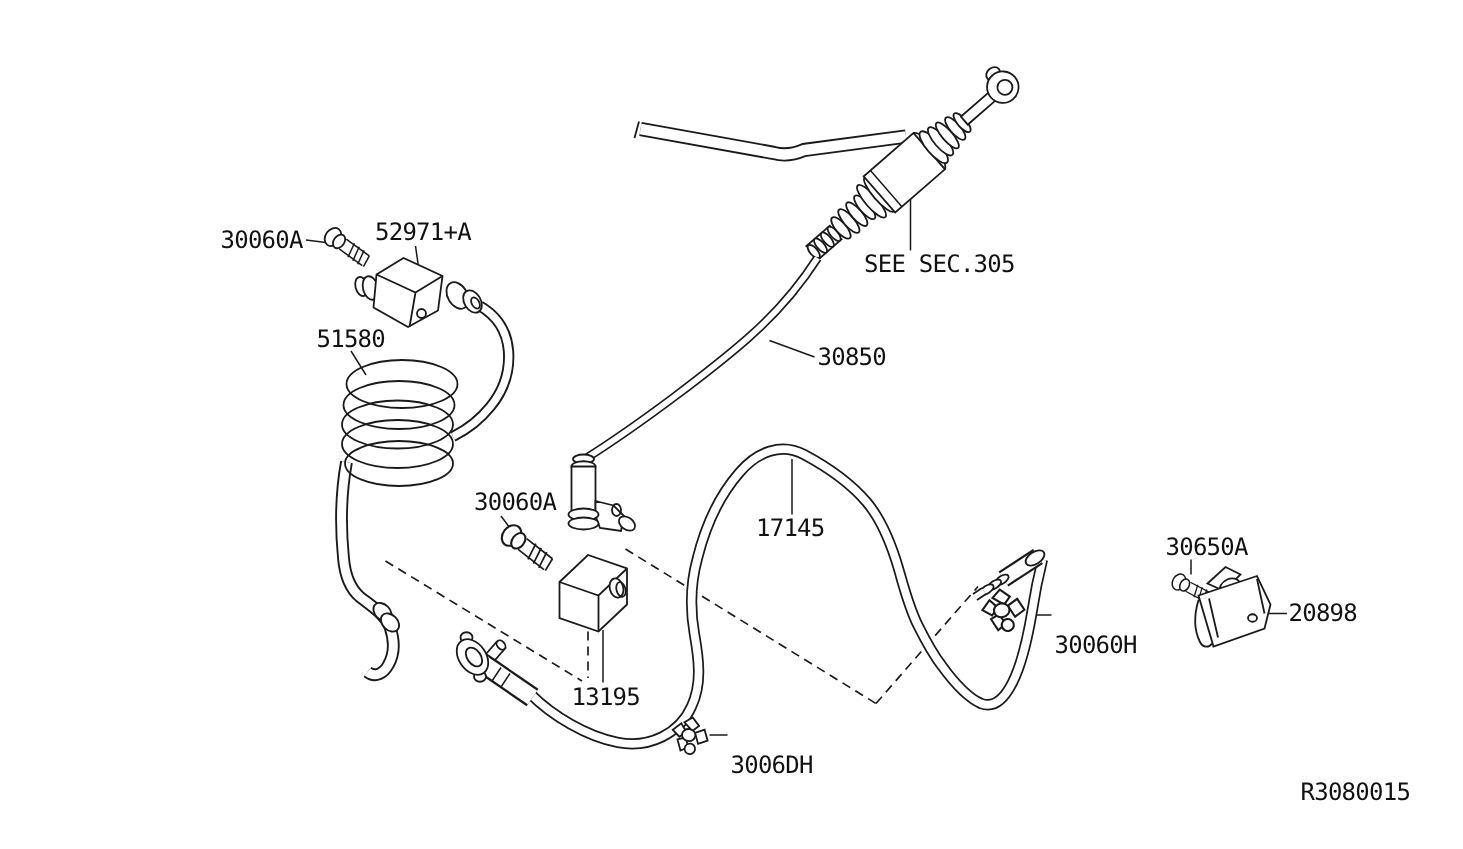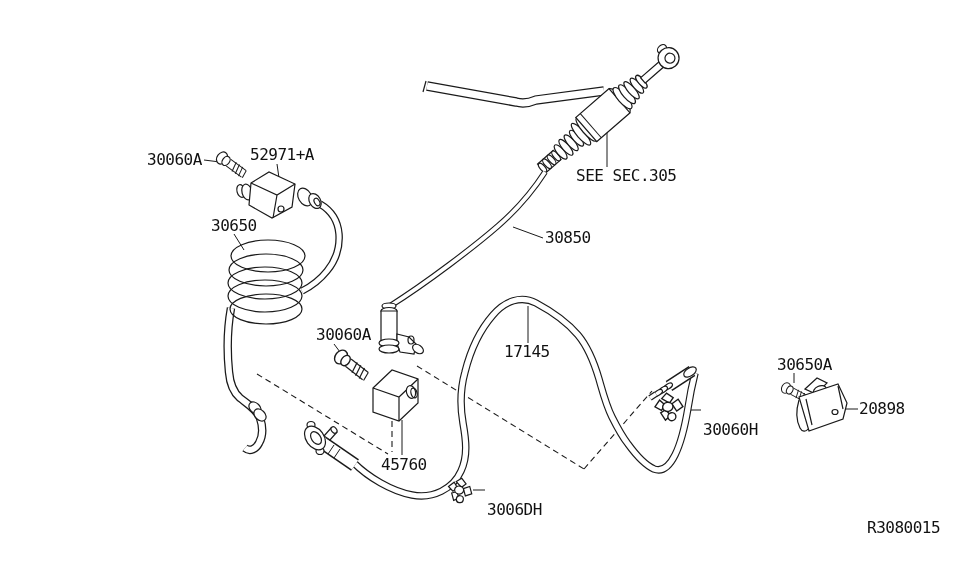--- a/index.html
+++ b/index.html
@@ -197,25 +197,25 @@
     <path class="wfill" d="M 805 389 L 817 378 L 827 383 L 816 394 Z"></path>
     <ellipse cx="820" cy="391" rx="7" ry="5" transform="rotate(-25 820 391)" class="wfill"></ellipse>
     <path class="wfill" d="M 799 397 L 838 384 L 847 403 L 843 419 L 809 431 Z"></path>
     <path class="ln" d="M 806 399 L 812 425 M 838 386 L 843 409"></path>
     <ellipse cx="835" cy="412" rx="3" ry="2.5" class="nofill"></ellipse>
   </g>
 </svg>
 
 <div class="lbl" style="left:147px;top:152px">30060A</div>
 <div class="lbl" style="left:250px;top:147px">52971+A</div>
-<div class="lbl" style="left:211px;top:218px">30650</div>
+<div class="lbl" style="left:211px;top:218px">51580</div>
 <div class="lbl" style="left:576px;top:168px">SEE SEC.305</div>
 <div class="lbl" style="left:545px;top:230px">30850</div>
 <div class="lbl" style="left:316px;top:327px">30060A</div>
 <div class="lbl" style="left:504px;top:344px">17145</div>
-<div class="lbl" style="left:381px;top:457px">45760</div>
+<div class="lbl" style="left:381px;top:457px">13195</div>
 <div class="lbl" style="left:487px;top:502px">3006DH</div>
 <div class="lbl" style="left:703px;top:422px">30060H</div>
 <div class="lbl" style="left:777px;top:357px">30650A</div>
 <div class="lbl" style="left:859px;top:401px">20898</div>
 <div class="lbl" style="left:867px;top:520px">R3080015</div>
 
 </div>
 
 </body></html>

